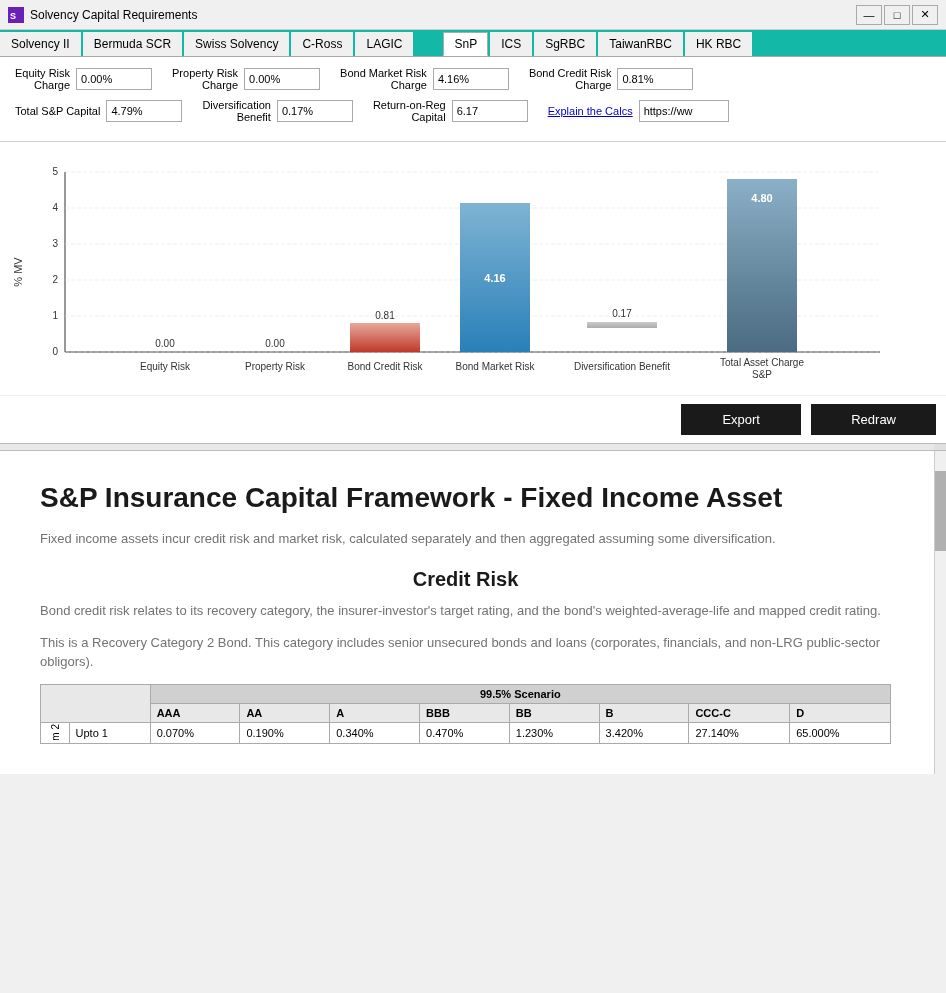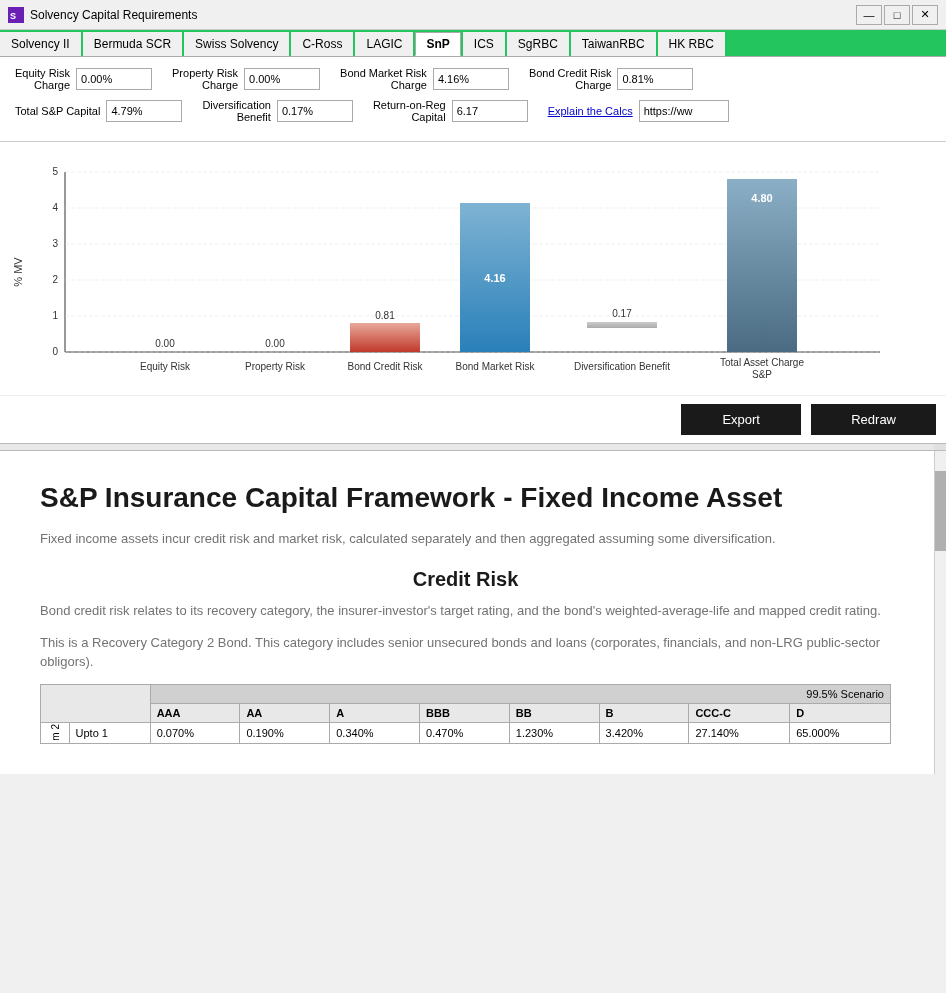--- a/index.html
+++ b/index.html
@@ -21,37 +21,38 @@
     .title-bar-btn {
       width: 26px; height: 20px; background: #f0f0f0;
       border: 1px solid #aaa; font-size: 11px;
       display: flex; align-items: center; justify-content: center;
       cursor: pointer;
     }
 
     
     .tab-bar {
       display: flex;
-      background: #22c55e;
+      background: #14b8a6;
       border-bottom: 1px solid #aaa;
       padding: 2px 0 0 0;
     }
     .tab {
       padding: 4px 10px;
       font-size: 12px;
       cursor: pointer;
       border: 1px solid transparent;
       margin-right: 2px;
       background: #f0f0f0;
     }
     .tab.active {
       background: white;
       border: 1px solid #aaa;
       border-bottom: 1px solid white;
-      font-weight: 700;
+      font-weight: 400;
+      margin-left: 28px;
     }
 
     
     .top-panel {
       background: white;
       padding: 10px 15px;
       border-bottom: 1px solid #ccc;
     }
     .input-row {
       display: flex;
@@ -160,22 +161,22 @@
       border: 1px solid #aaa;
       padding: 3px 6px;
       text-align: left;
     }
     .data-table th {
       background: #e8e8e8;
       font-weight: 600;
     }
     .data-table .header-main {
       background: #d0d0d0;
-      font-weight: 400;
-      text-align: right;
+      font-weight: 700;
+      text-align: center;
     }
   </style>
 </head>
 <body>
 
 <div class="title-bar">
   <div class="title-bar-icon">
     <svg width="16" height="16" viewBox="0 0 16 16">
       <rect width="16" height="16" fill="#6a1fb5"></rect>
       <text x="2" y="12" fill="white" font-size="9" font-weight="bold">S</text>

